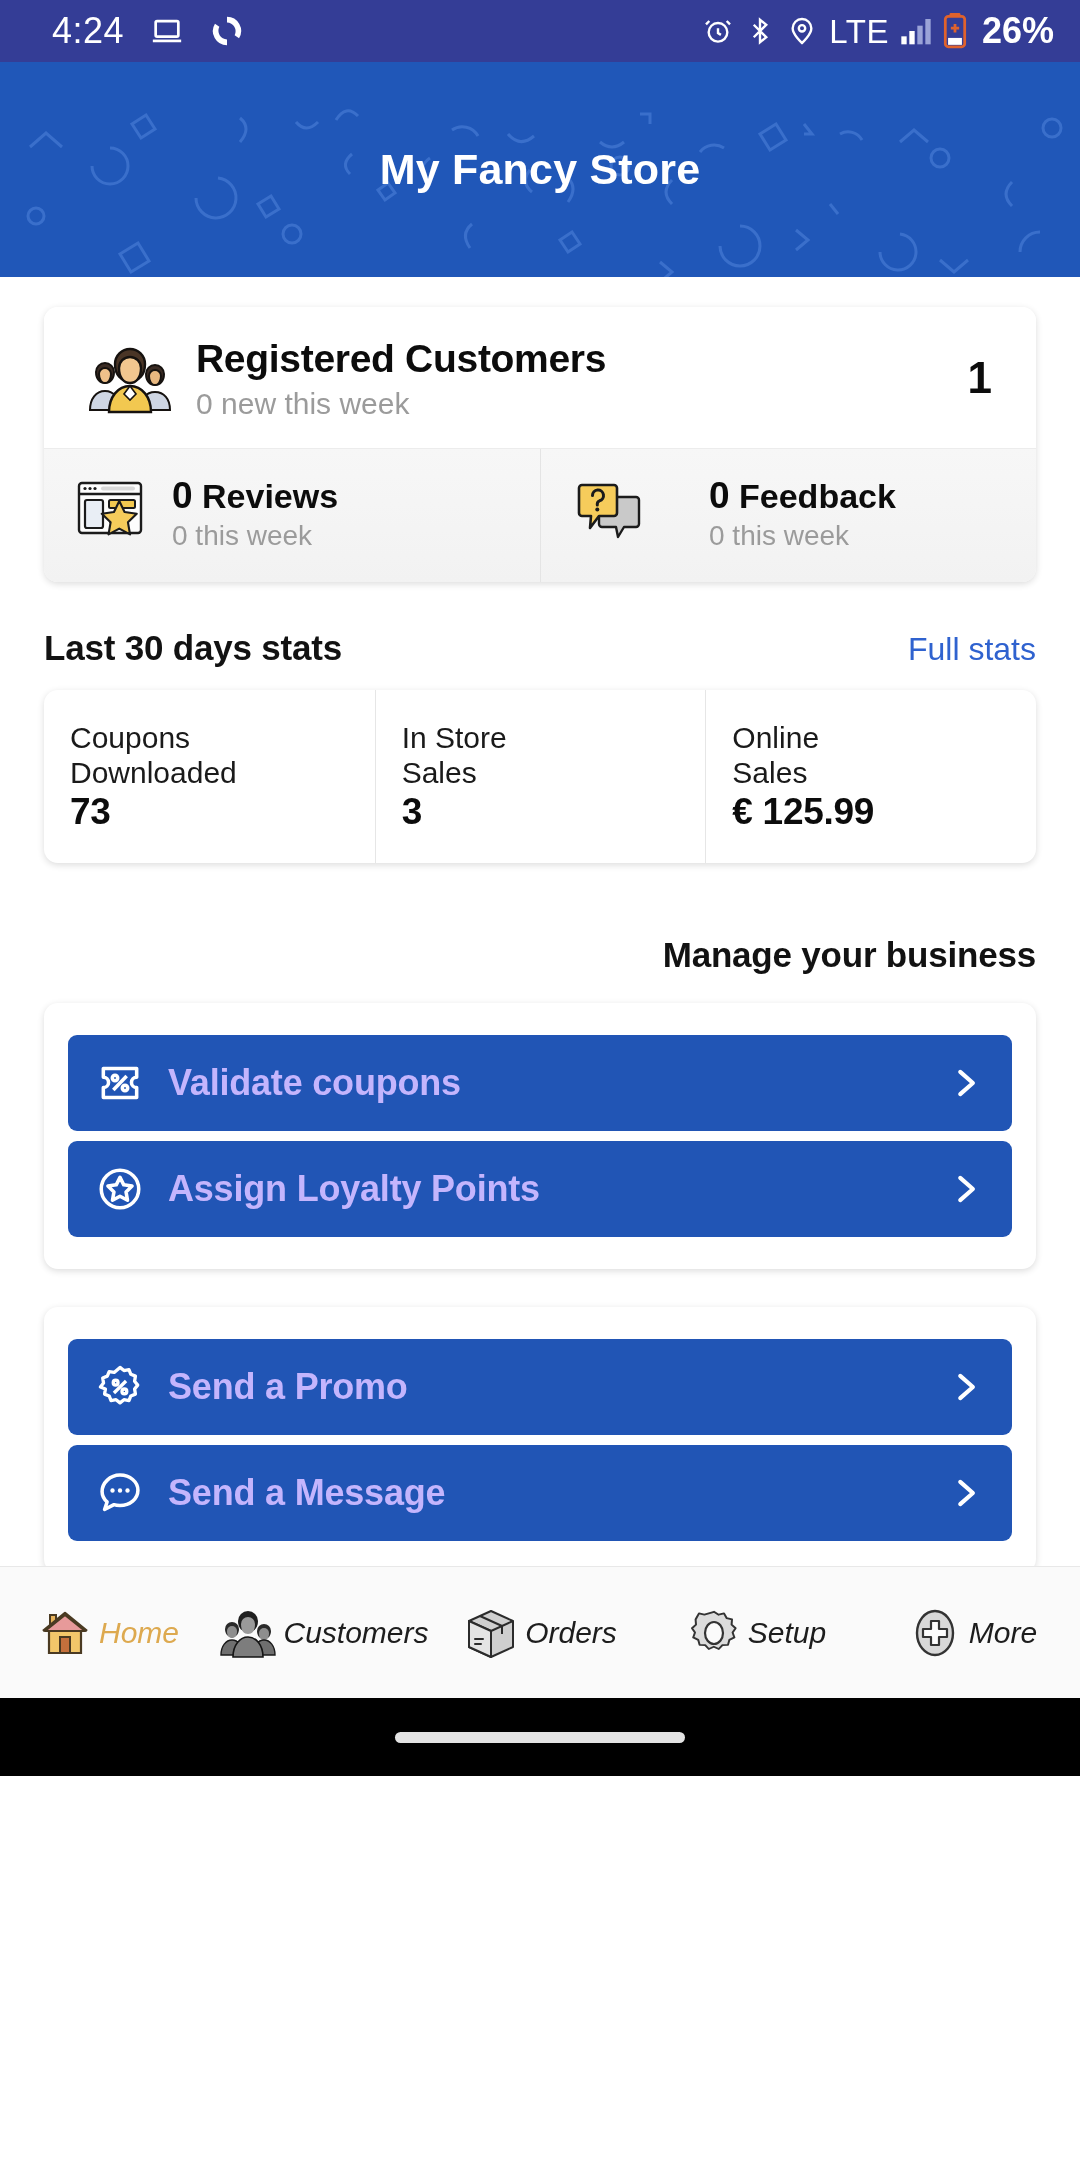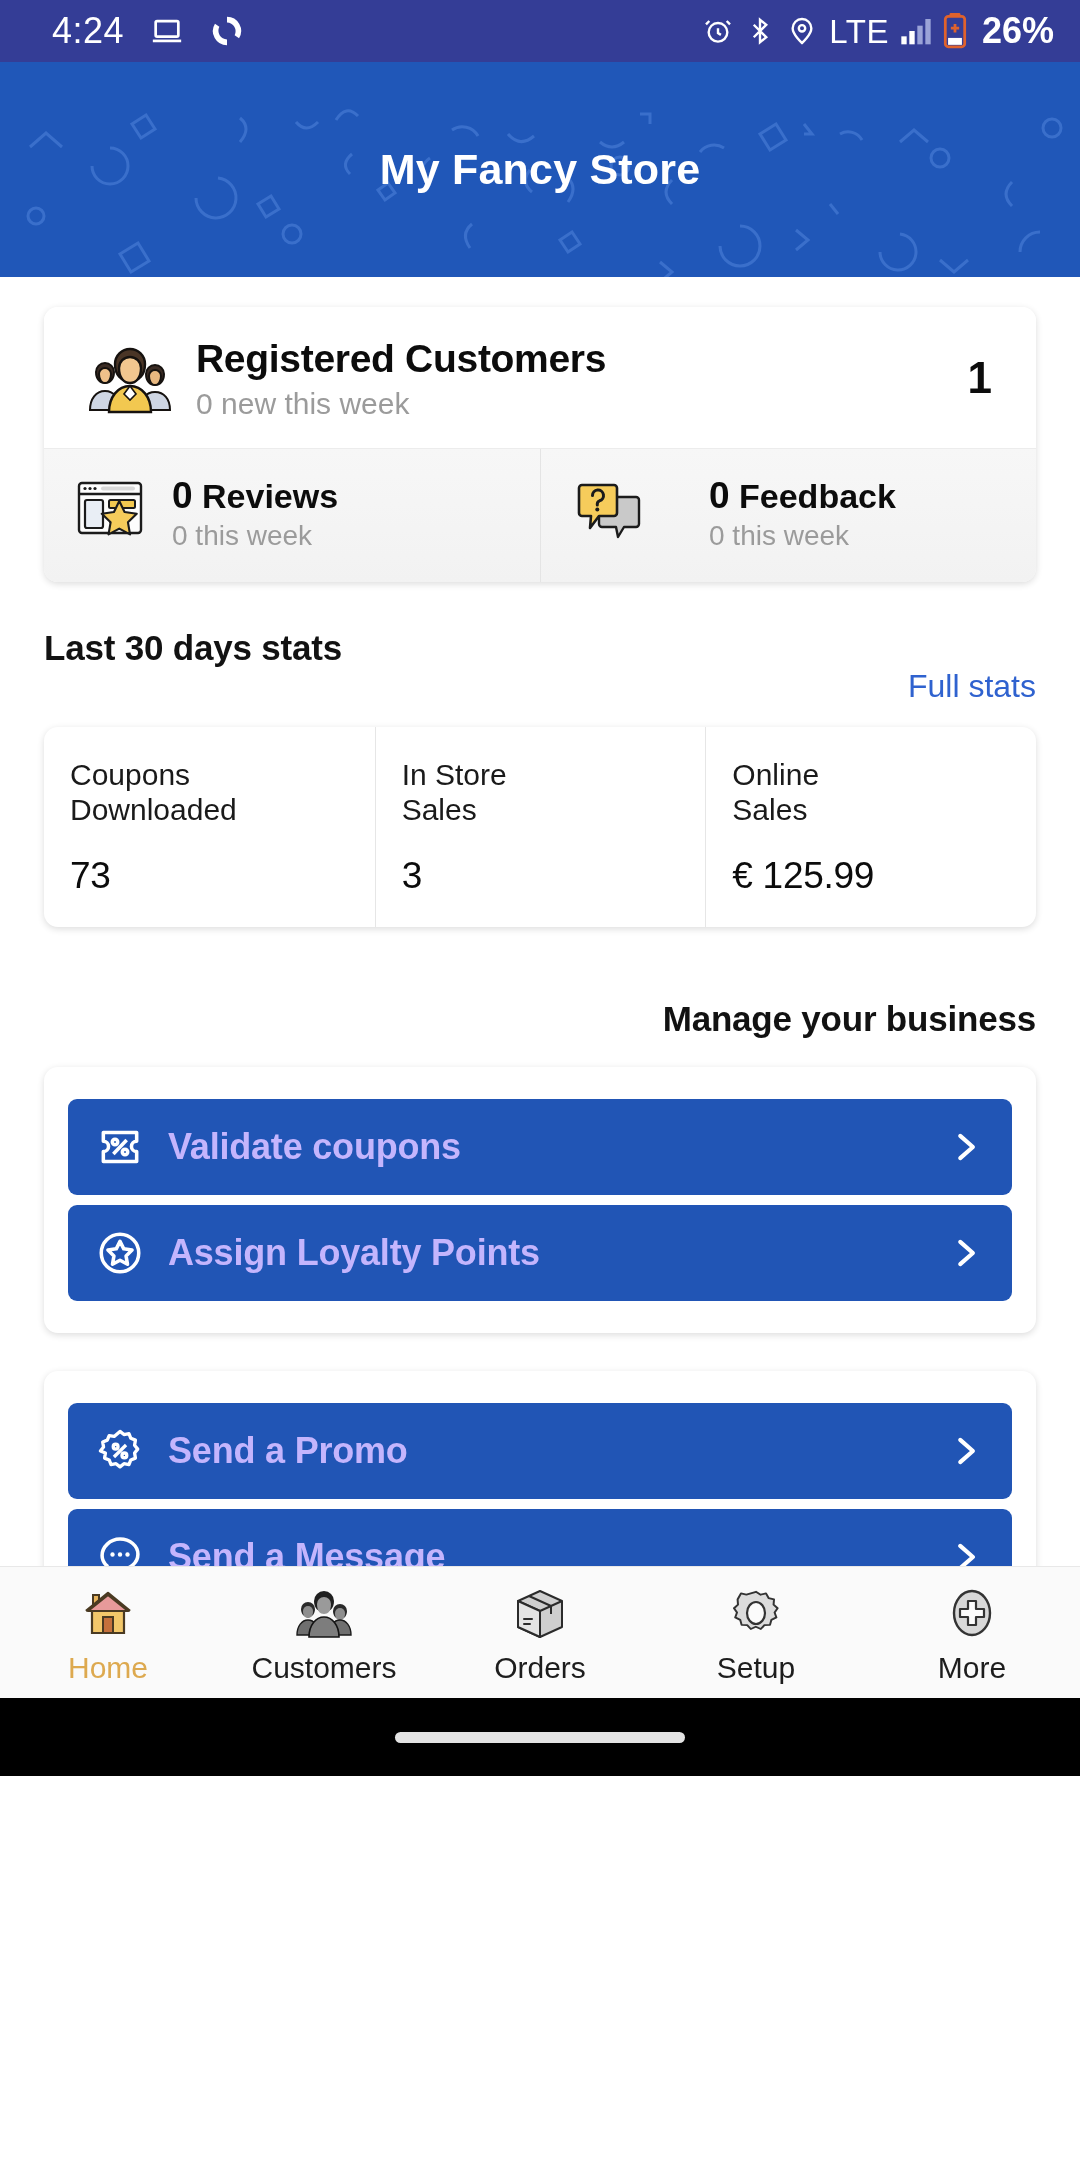--- a/index.html
+++ b/index.html
@@ -146,21 +146,20 @@
     color: #9b9b9b;
     margin-top: 4px;
     line-height: 1.1;
   }
 
   
   .section-row {
     display: flex;
     align-items: baseline;
     margin: 46px 44px 22px 44px;
-    flex-direction: column;
   }
   .section-title {
     font-size: 35px;
     font-weight: 700;
     color: #121212;
     letter-spacing: -0.2px;
   }
   .section-link {
     margin-left: auto;
     font-size: 32px;
@@ -177,23 +176,23 @@
   }
   .stats-cell + .stats-cell { border-left: 1px solid #e6e6e6; }
   .stats-label {
     font-size: 30px;
     color: #1a1a1a;
     line-height: 1.18;
     font-weight: 400;
   }
   .stats-value {
     font-size: 37px;
-    font-weight: 400;
+    font-weight: 700;
     color: #0c0c0c;
-    margin-top: 27px;
+    margin-top: 0;
     letter-spacing: -0.3px;
     white-space: nowrap;
   }
 
   
   .manage-title {
     font-size: 35px;
     font-weight: 700;
     color: #121212;
     margin: 72px 44px 28px 44px;
@@ -239,25 +238,25 @@
     flex: 0 0 auto;
     height: 132px;
     background: #fafafa;
     border-top: 1px solid #e8e8e8;
     display: flex;
     align-items: center;
   }
   .nav-item {
     flex: 1 1 20%;
     display: flex;
-    flex-direction: column;
     align-items: center;
     justify-content: center;
     gap: 6px;
     cursor: pointer;
+    font-style: italic;
   }
   .nav-icon { height: 64px; display: flex; align-items: center; justify-content: center; }
   .nav-label {
     font-size: 30px;
     color: #1d1d1d;
   }
   .nav-item.active .nav-label { color: #dda94f; }
 
   
   .system-nav {

